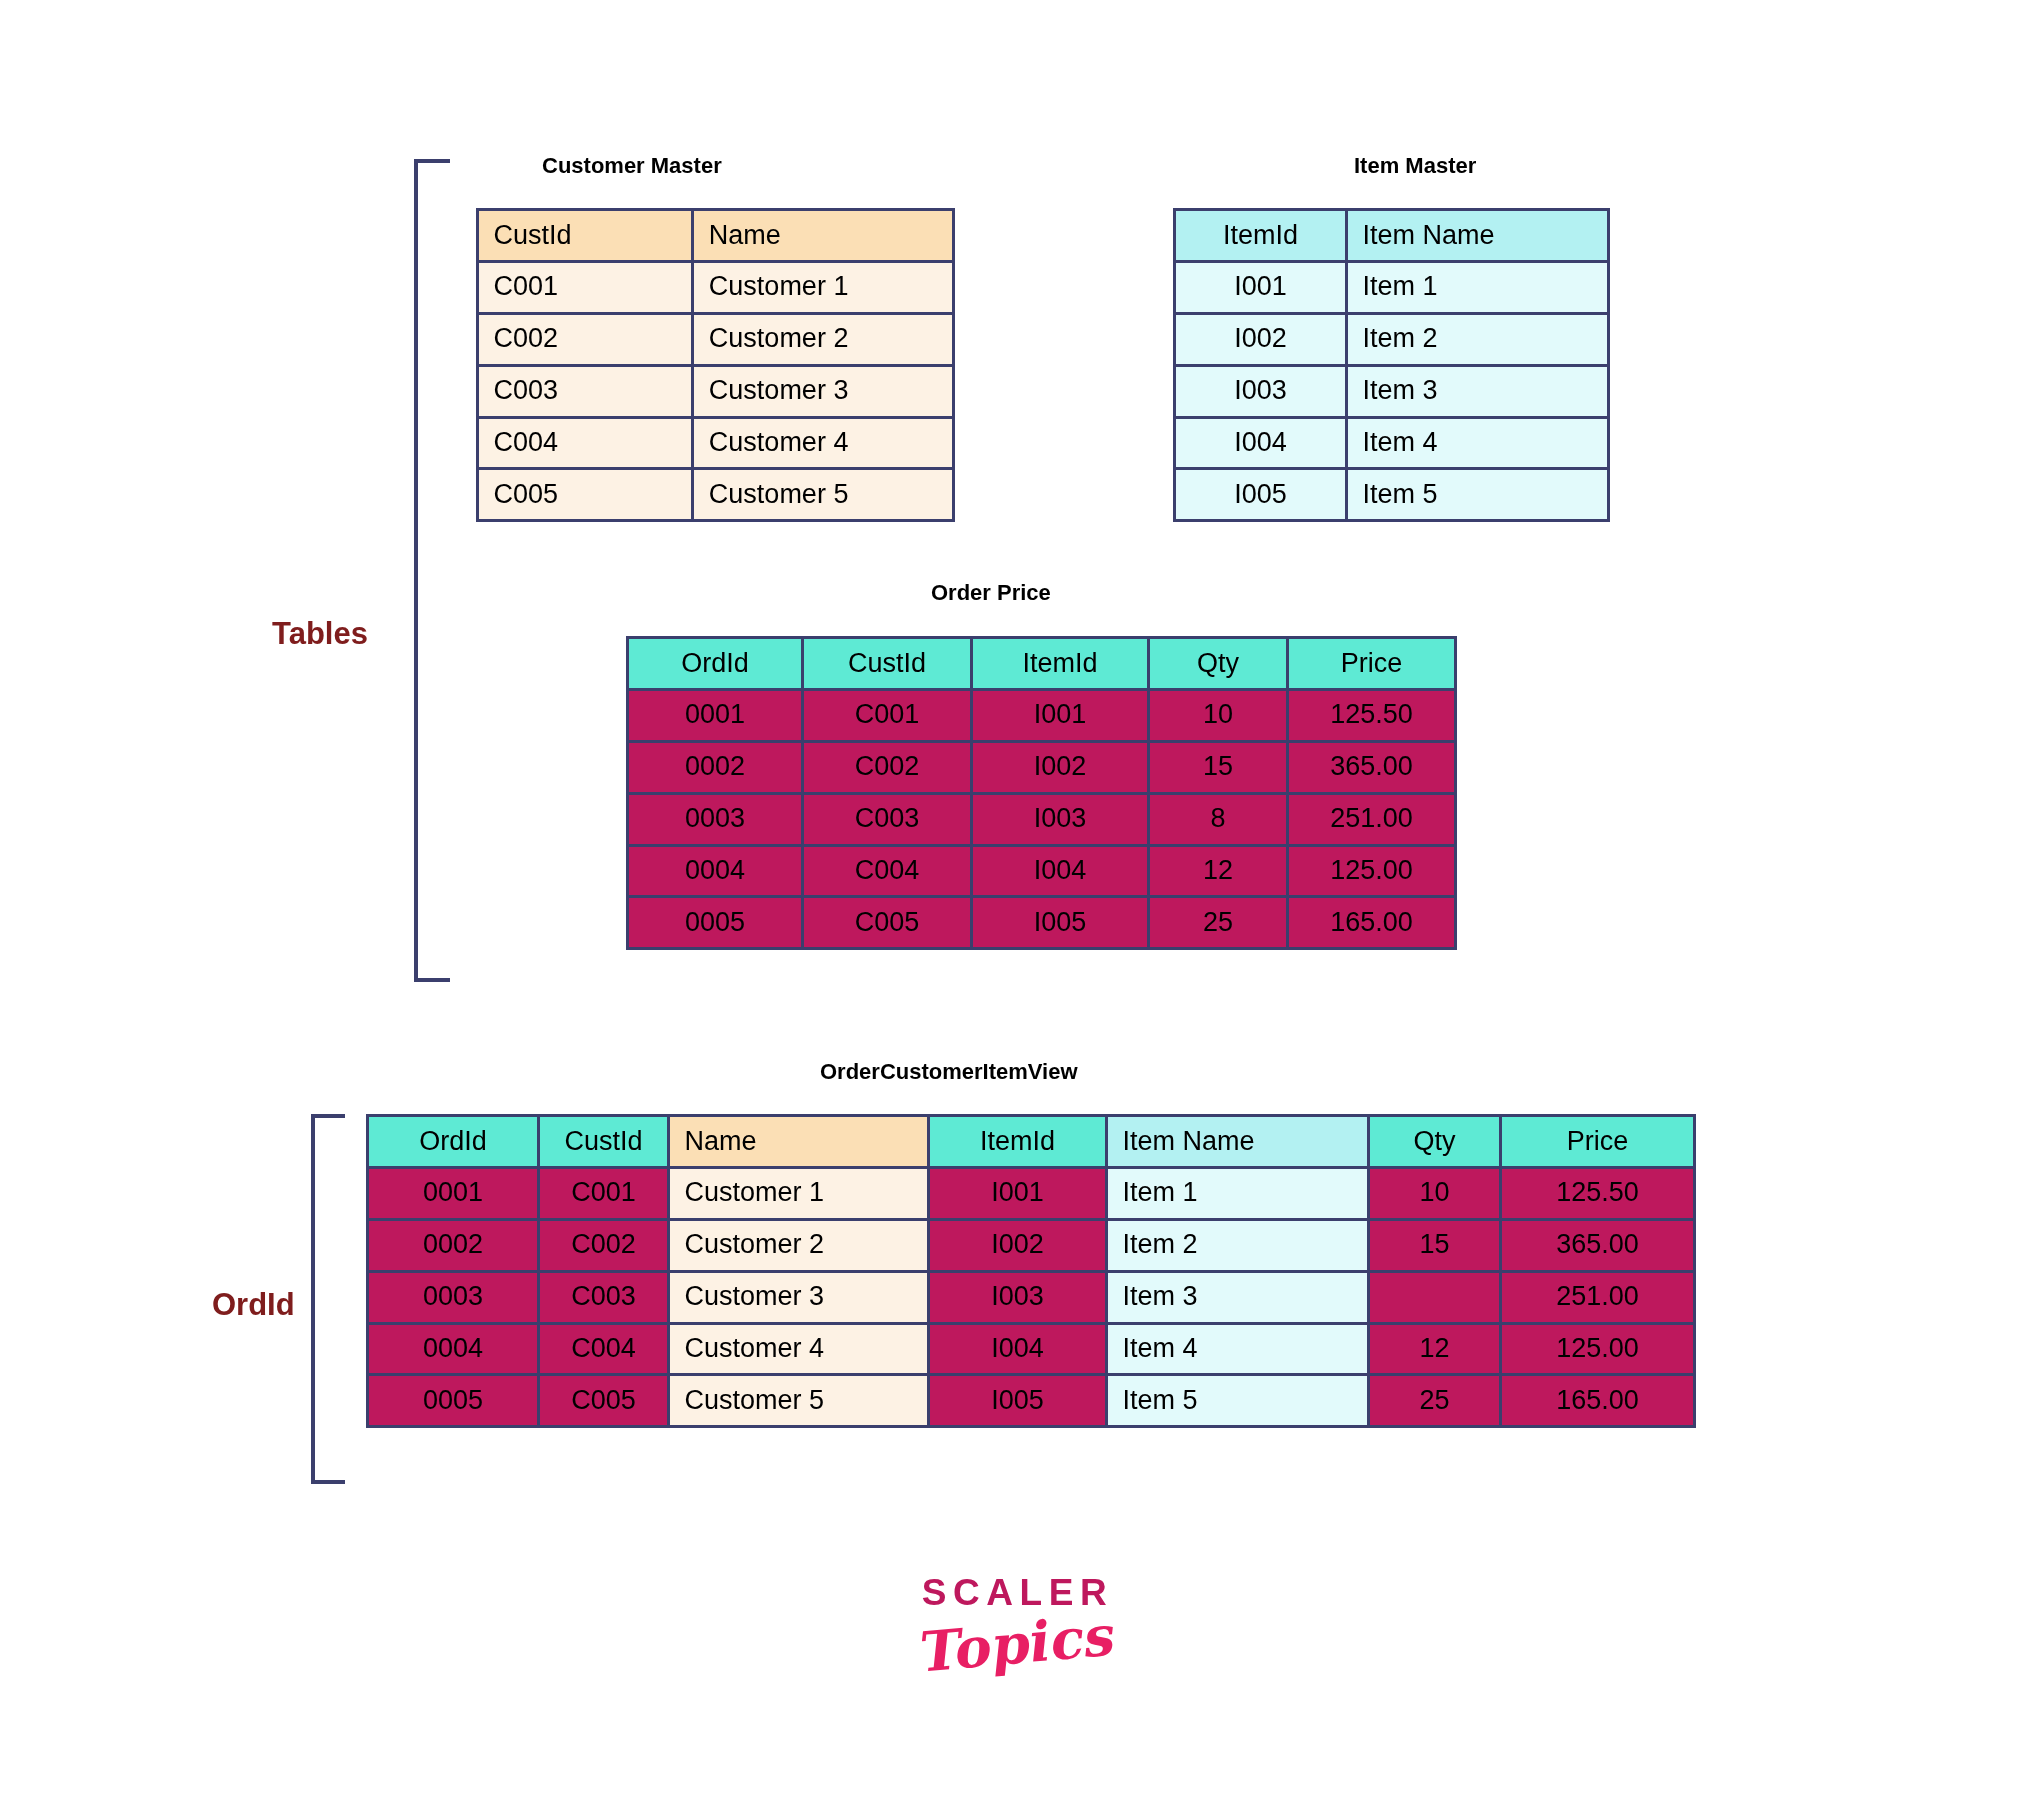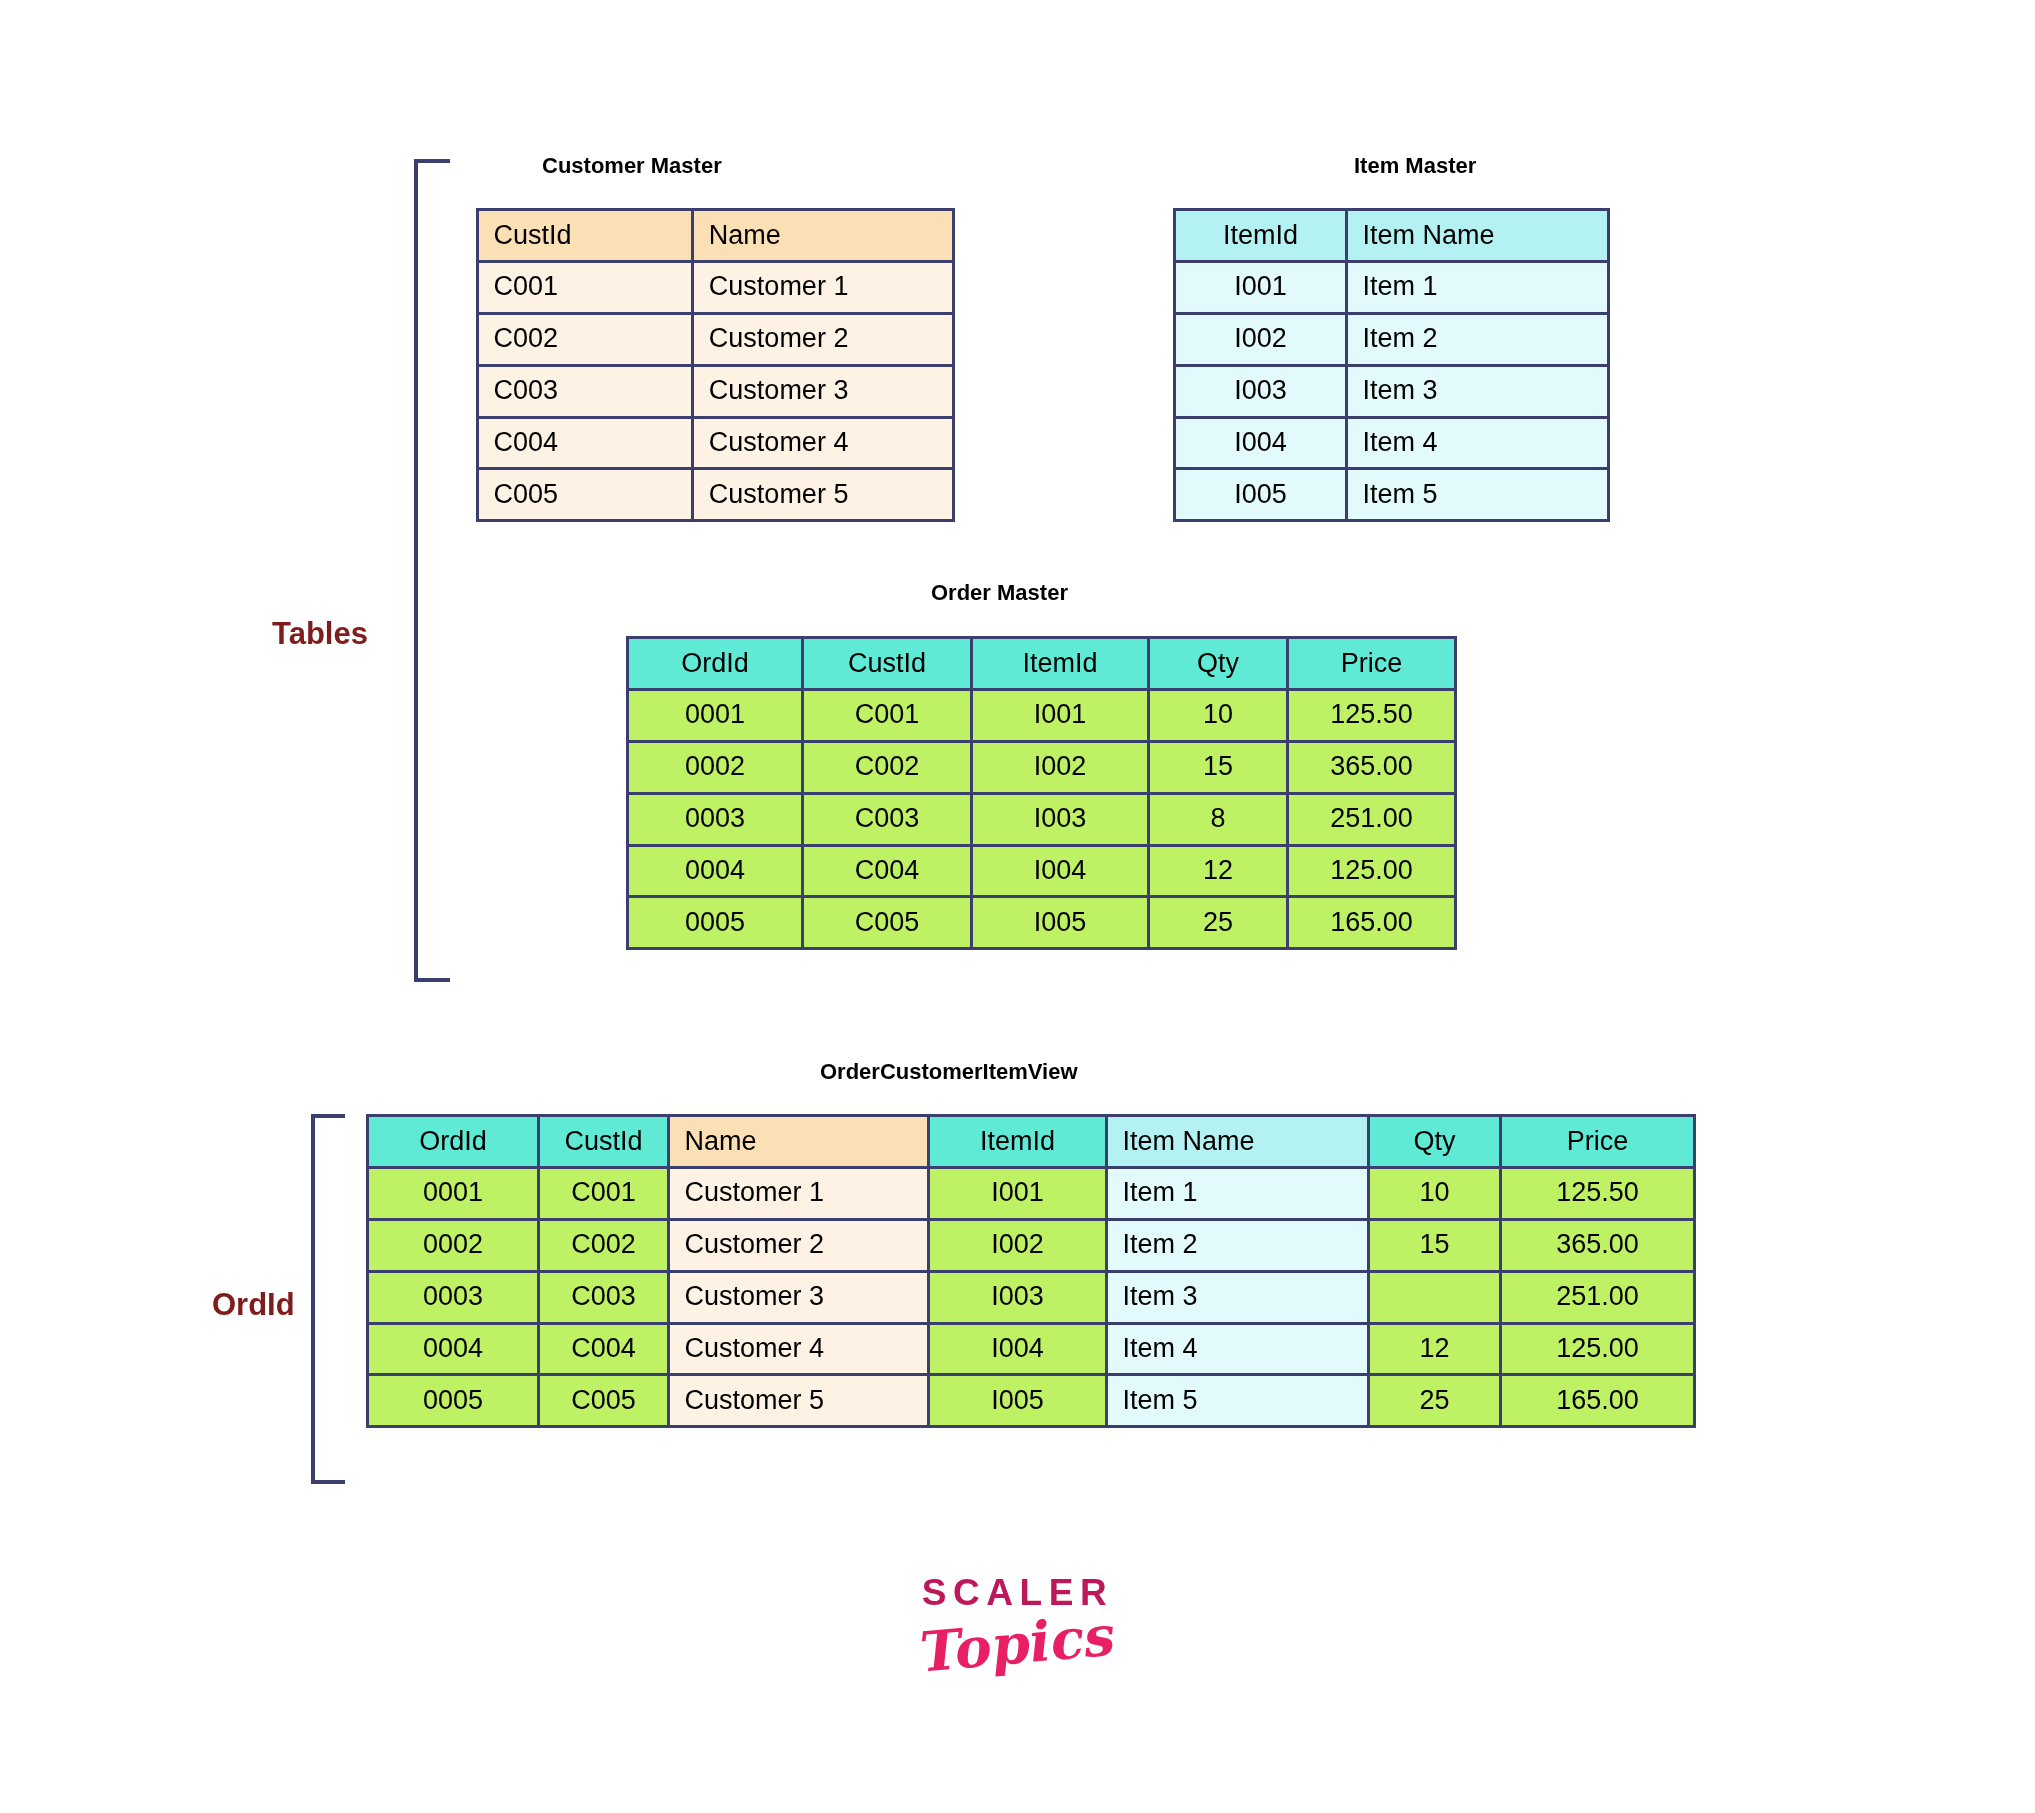--- a/index.html
+++ b/index.html
@@ -41,21 +41,21 @@
 
   .ctr { text-align: center; }
   .lft { text-align: left; }
 
   
   .hd-orange { background: #fbdfb5; }
   .bd-orange { background: #fdf2e4; }
   .hd-blue   { background: #b3f1f2; }
   .bd-blue   { background: #e2fafb; }
   .hd-green  { background: #5eead4; }
-  .bd-green  { background: #bef264; }
+  .bd-green  { background: #be185d; }
 
   
   .title {
     position: absolute;
     font-size: 22px;
     font-weight: bold;
     color: #000;
     white-space: nowrap;
   }
 
@@ -167,21 +167,21 @@
       <td class="bd-blue ctr">I004</td>
       <td class="bd-blue lft">Item 4</td>
     </tr>
     <tr>
       <td class="bd-blue ctr">I005</td>
       <td class="bd-blue lft">Item 5</td>
     </tr>
   </tbody>
 </table>
 
-<div class="title" style="left:931px; top:580px;">Order Master</div>
+<div class="title" style="left:931px; top:580px;">Order Price</div>
 
 <table class="tbl" style="left:626px; top:636px; width:830px;">
   <colgroup>
     <col style="width:178px">
       <col style="width:169px">
       <col style="width:177px">
     <col style="width:139px">
       <col style="width:168px">
   </colgroup>
   <tbody>

